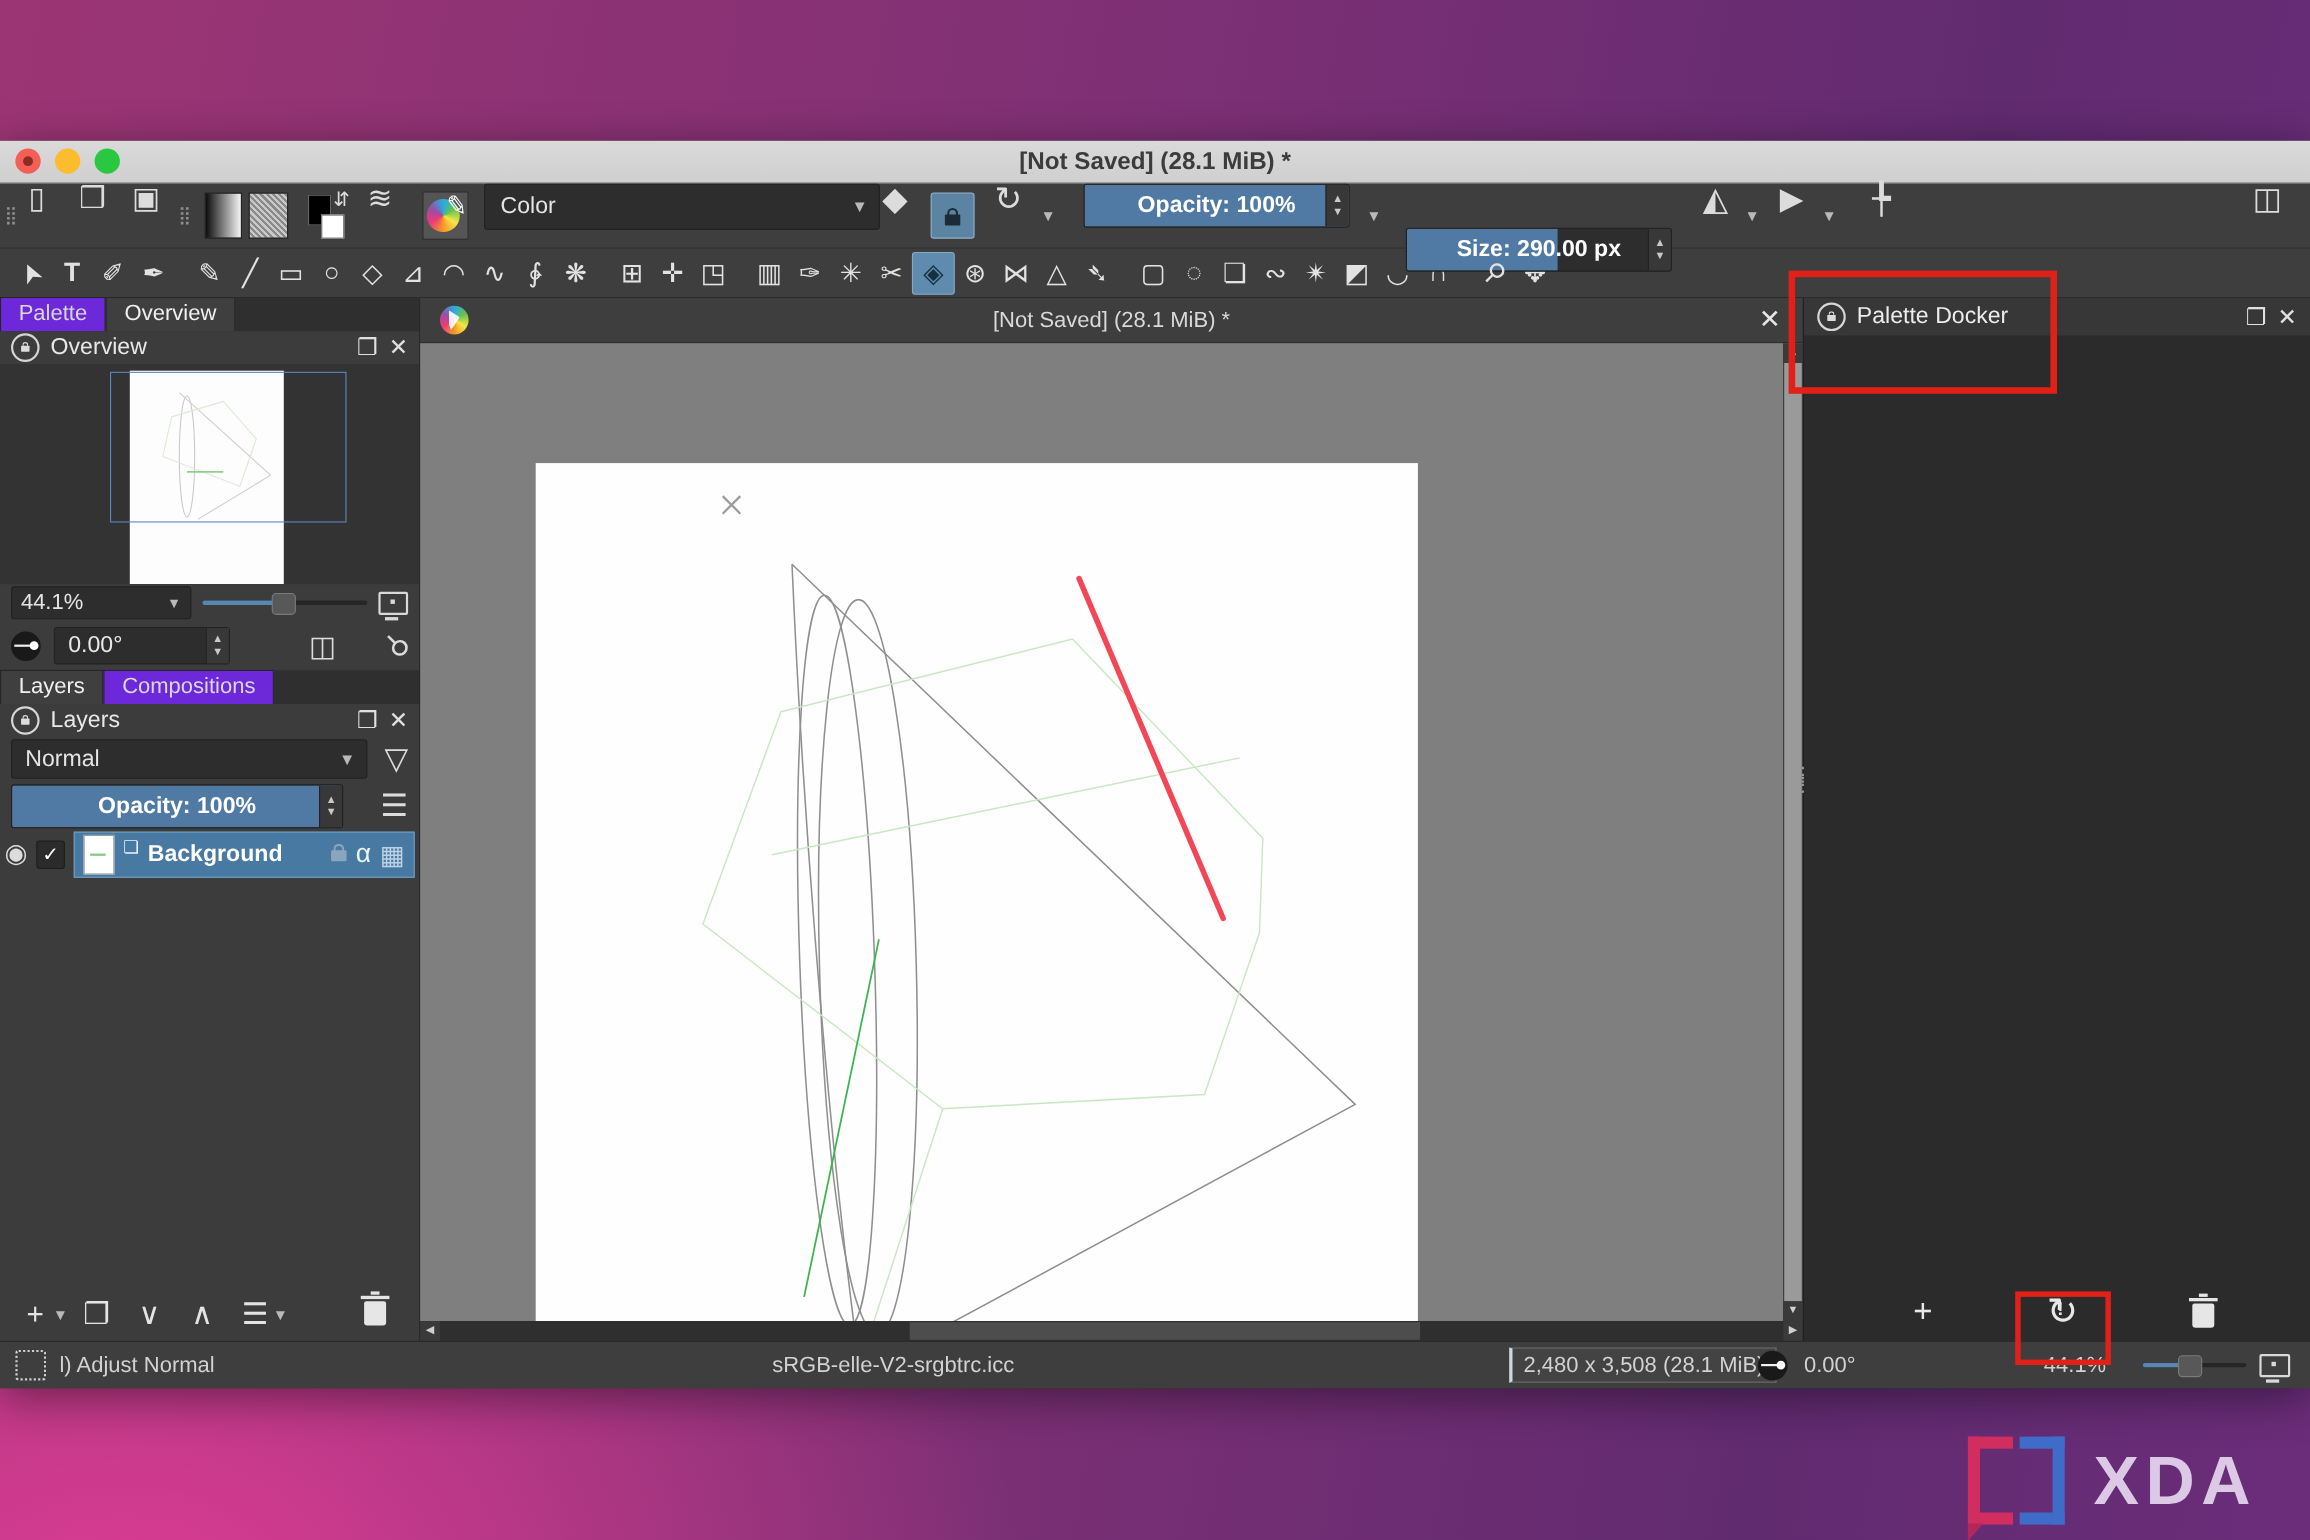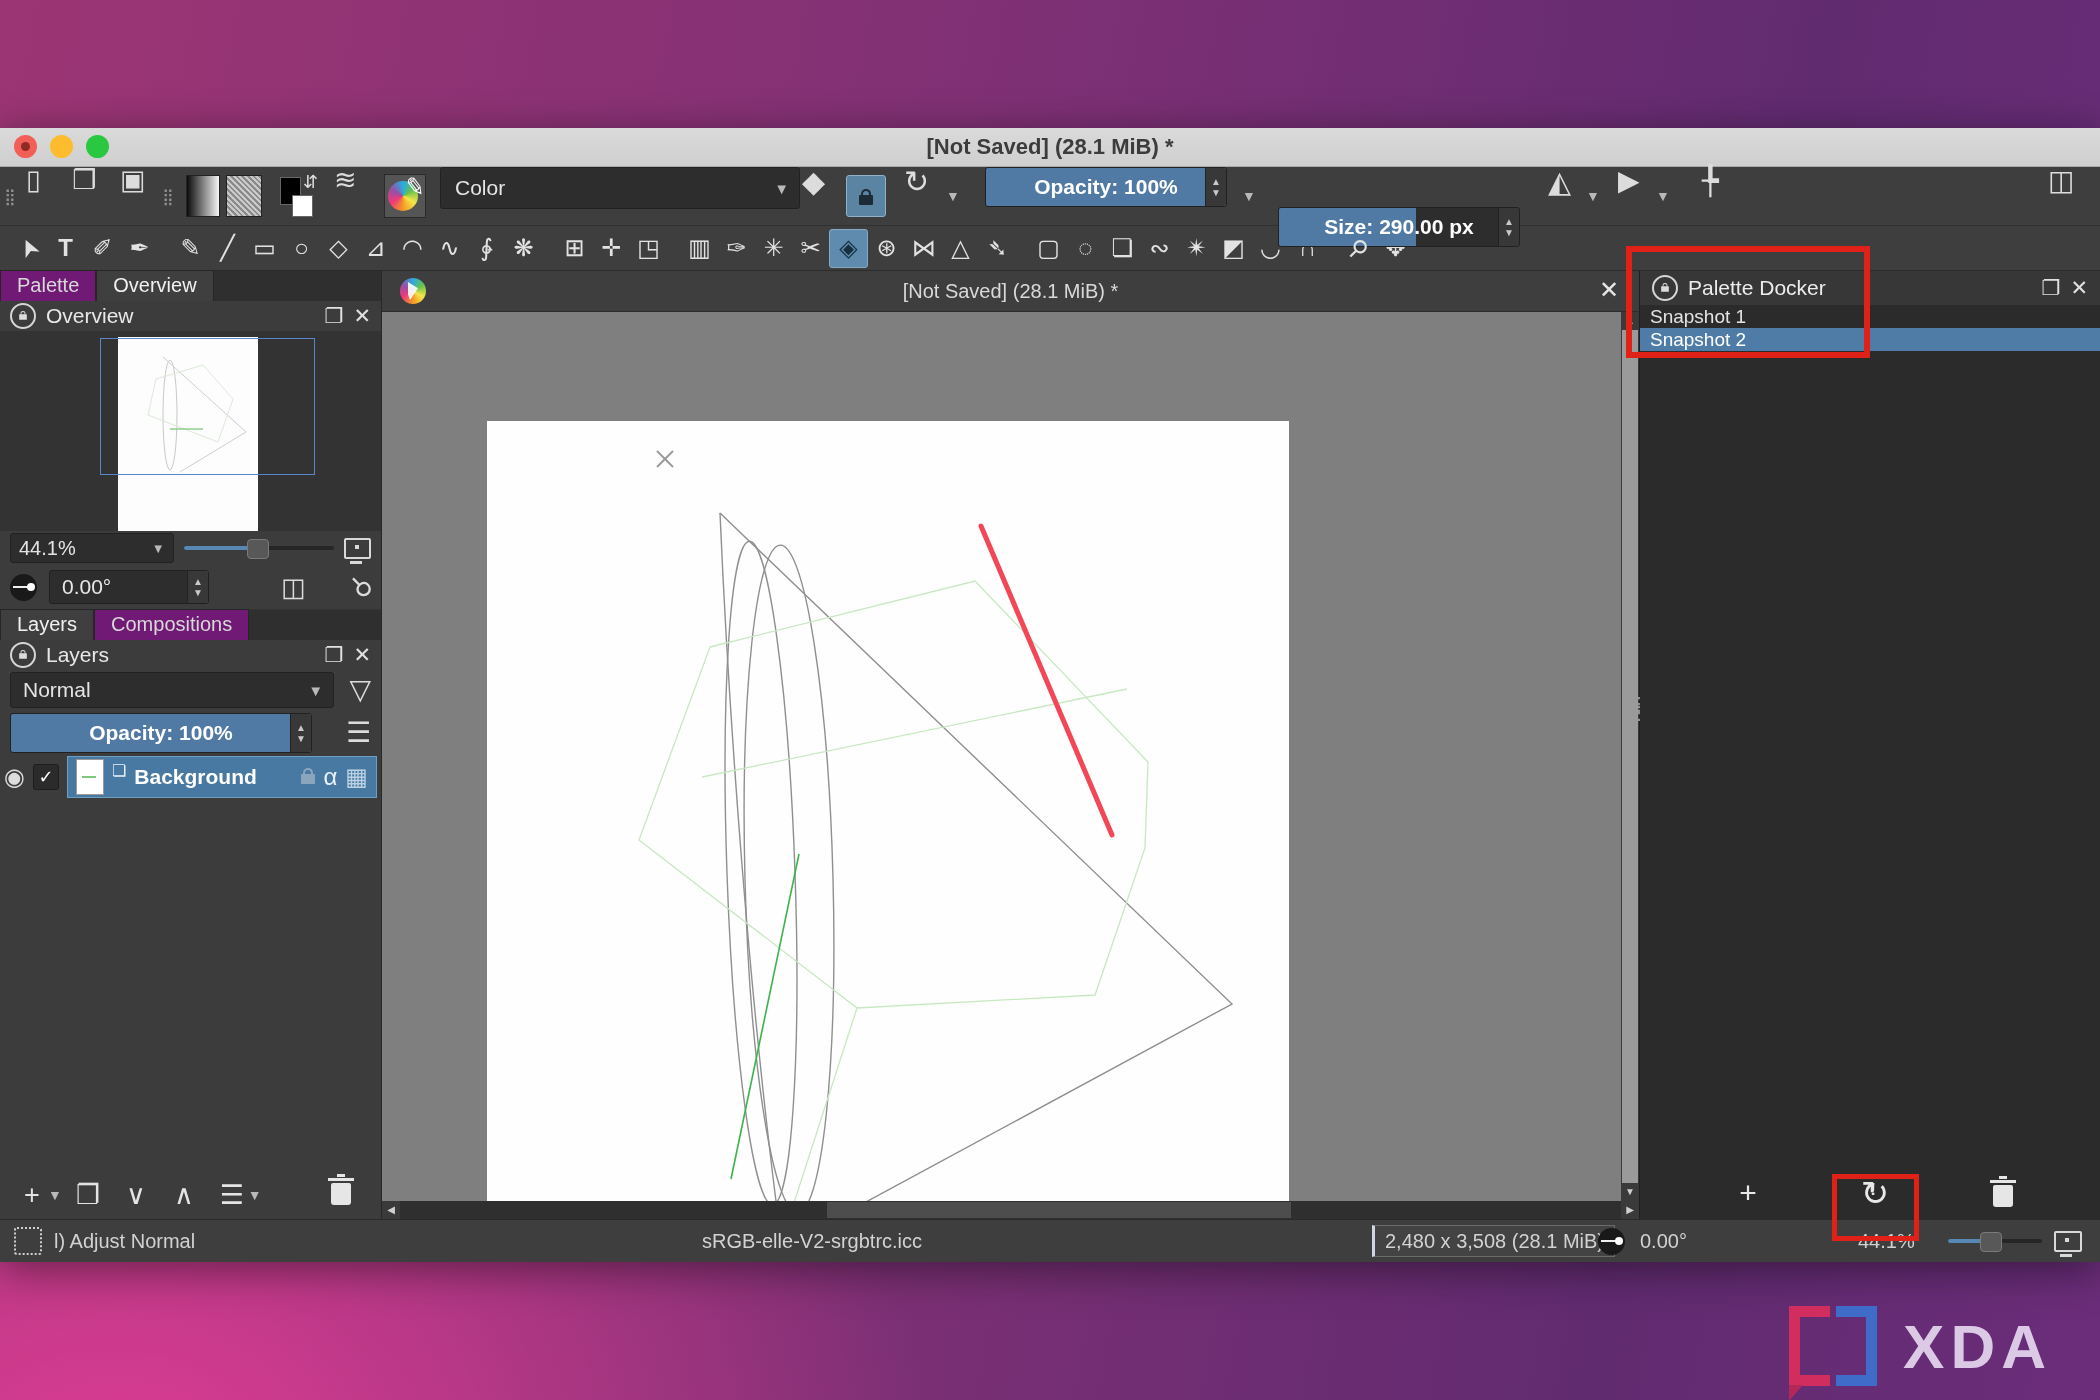--- a/index.html
+++ b/index.html
@@ -65,21 +65,21 @@
   .monitorico::before{content:"";position:absolute;left:9px;top:5px;width:4px;height:4px;background:#d9d9d9;}
   .monitorico::after{content:"";position:absolute;left:4px;bottom:-7px;width:12px;height:3px;background:#d9d9d9;}
   .dialico{position:relative;width:27px;height:27px;border-radius:50%;background:#191919;display:inline-block;}
   .dialico::before{content:"";position:absolute;left:3px;top:12px;width:18px;height:2px;background:#efefef;}
   .dialico::after{content:"";position:absolute;right:2px;top:9px;width:8px;height:8px;border-radius:50%;background:#fff;}
   
   .content{flex:1;display:flex;min-height:0;}
   
   .left-panel{width:381px;flex:0 0 auto;background:#3c3c3c;border-right:1px solid #282828;display:flex;flex-direction:column;}
   .tabsrow{display:flex;background:#2f2f2f;height:30px;flex:0 0 auto;align-items:flex-end;}
-  .tab{padding:3px 16px 4px;font-size:20px;color:#d8d8d8;background:#701a75;border:1px solid #262626;border-bottom:none;}
+  .tab{padding:3px 16px 4px;font-size:20px;color:#d8d8d8;background:#6d28d9;border:1px solid #262626;border-bottom:none;}
   .tab.active{background:#3f3f3f;color:#f0f0f0;}
   .docker-head{height:30px;display:flex;align-items:center;gap:10px;padding:0 10px;color:#e8e8e8;font-size:21px;flex:0 0 auto;}
   .docker-head .sp{flex:1;}
   .dkico{color:#e0e0e0;font-size:21px;}
   .thumbarea{height:200px;background:#333;position:relative;flex:0 0 auto;overflow:hidden;}
   .thumb-page{position:absolute;left:118px;top:6px;width:140px;height:197px;background:#fdfdfd;}
   .thumb-view{position:absolute;left:100px;top:7px;width:213px;height:135px;border:1px solid #5a87c5;}
   .row-zoom{height:34px;display:flex;align-items:center;gap:10px;padding:0 10px;flex:0 0 auto;}
   .small-combo{background:#2d2d2d;border:1px solid #212121;border-radius:3px;color:#e4e4e4;font-size:20px;
     height:28px;display:flex;align-items:center;padding:0 8px;}
@@ -417,24 +417,20 @@
       <div class="right-docker">
         <div class="rd-head">
           <span class="circlock">
               <span class="lockico"></span>
             </span>
           <span>Palette Docker</span>
           <span style="flex:1"></span>
           <span class="dkico">❐</span>
           <span class="dkico">✕</span>
         </div>
-        <div id="snapshot-list">
-            <div class="rd-row">Snapshot 1</div>
-            <div class="rd-row selected">Snapshot 2</div>
-          </div>
         <div style="flex:1"></div>
         <div class="rd-btns">
           <span class="rd-btn" style="left:85px">+</span>
           <span class="rd-btn" style="left:212px">
             <span class="refreshwrap">
                 <span class="circ">↻</span>
             <span class="bang">!</span>
               </span>
           </span>
           <span class="rd-btn" style="left:340px">

